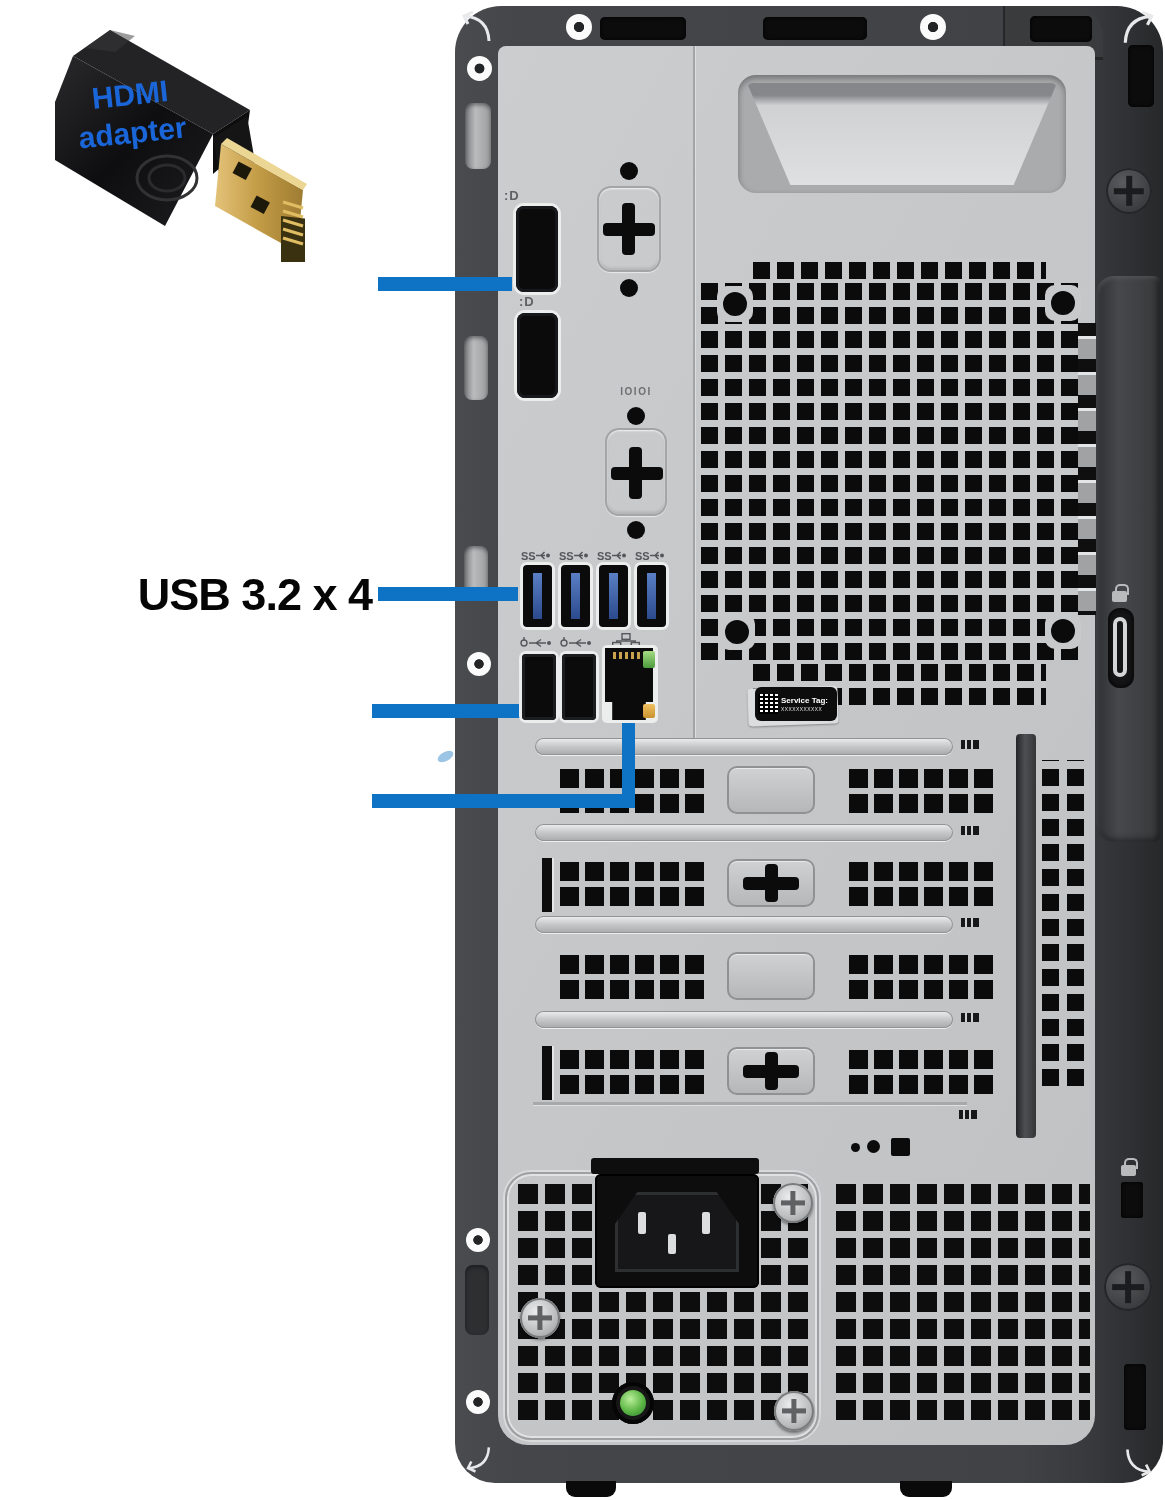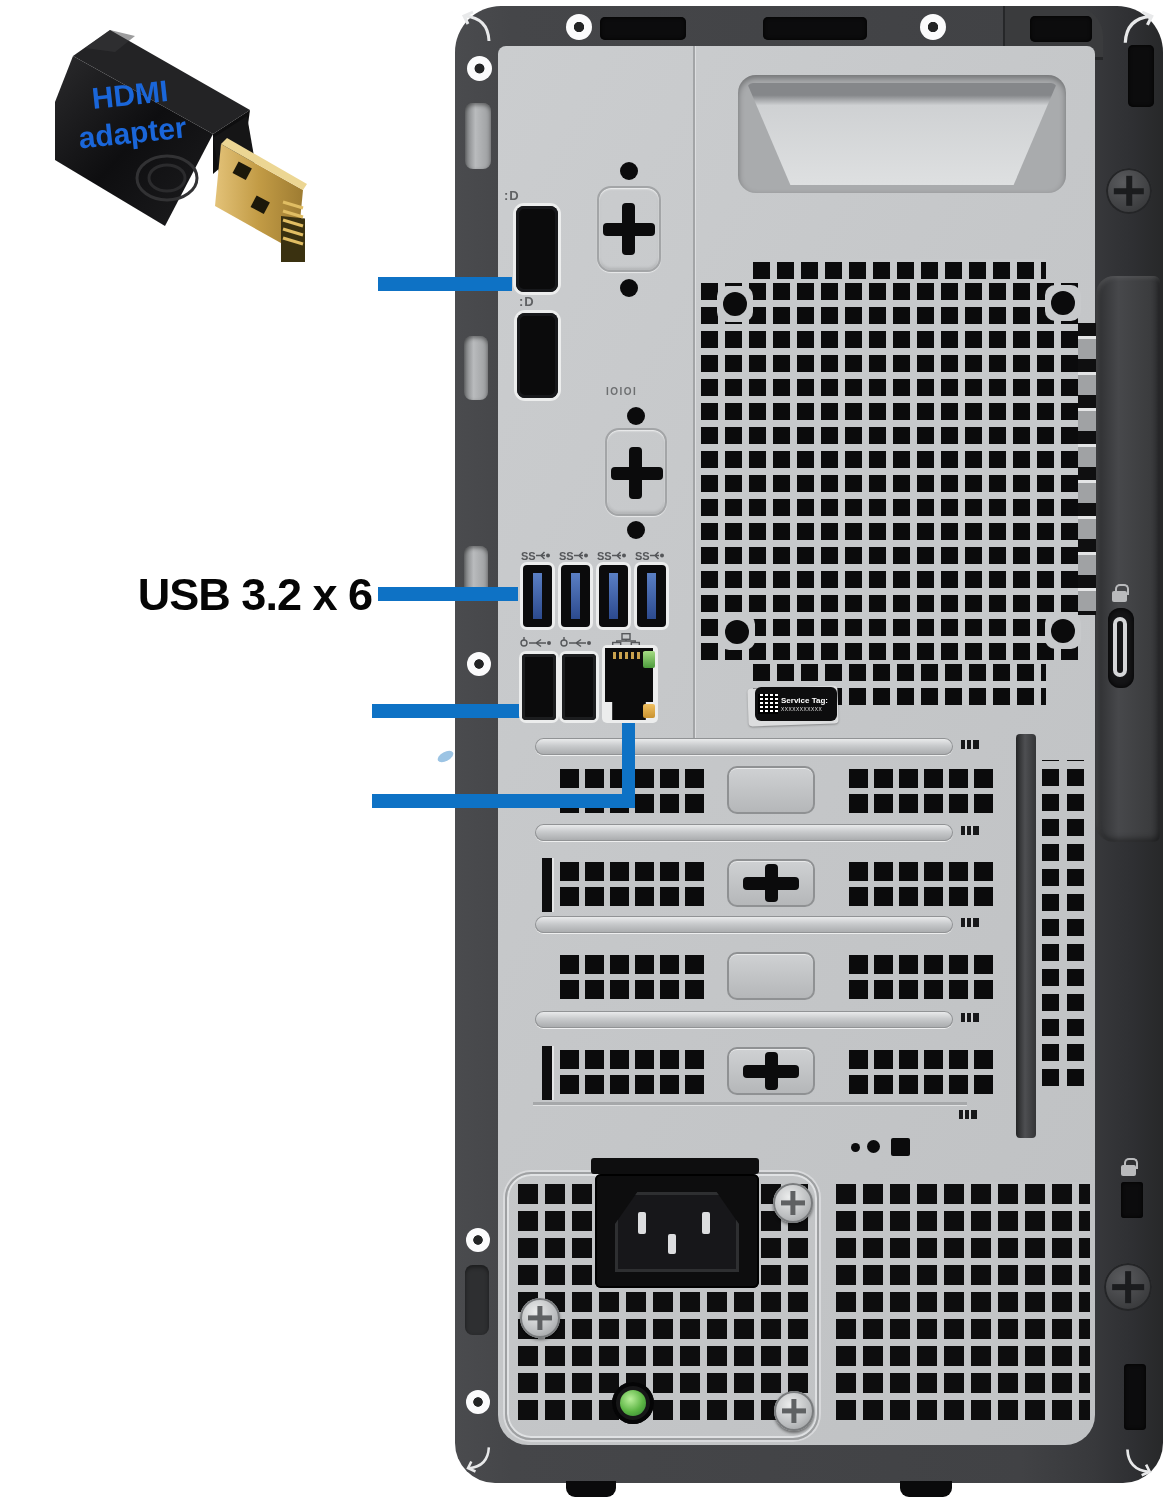--- a/index.html
+++ b/index.html
@@ -29,21 +29,21 @@
 .bar{position:absolute;background:var(--black);border-radius:4px}
 .tab{position:absolute;background:linear-gradient(180deg,#cfd1d3,#b5b7b9);border:2px solid #8f9193;border-radius:10px;box-shadow:inset 0 1px 0 #e8e9ea}
 .padlock{position:absolute;width:15px;height:11px;background:#b9babc;border-radius:2px}
 .padlock::before{content:"";position:absolute;left:2.5px;top:-7px;width:10px;height:9px;border:2.5px solid #b9babc;border-bottom:none;border-radius:5px 5px 0 0}
 .led{position:absolute;border-radius:2px}
 .slot-blk{position:absolute;background:#0c0c0d;border-radius:5px;box-shadow:inset 0 0 4px #000}
 .recess-slot{position:absolute;background:linear-gradient(90deg,#77797b,#b9bbbd 40%,#9a9c9e);border-radius:8px;box-shadow:inset 0 2px 4px rgba(0,0,0,.45)}
 .iconrow{position:absolute}
 .adapter-text{position:absolute;font-weight:bold;font-size:30px;text-align:center;transform:rotate(-6deg);color:#1a66d9}
 .dpicon{position:absolute;font-size:13px;font-weight:bold;color:#606264;letter-spacing:1px}
-.srltxt{position:absolute;font-size:10px;font-weight:bold;color:#6d6f71;letter-spacing:1.5px;}
+.srltxt{position:absolute;font-size:10px;font-weight:bold;color:#6d6f71;letter-spacing:1.5px;text-align:center}
 </style>
 </head>
 <body>
 
 <div id="scene">
 
   <div class="abs" style="left:455px;top:6px;width:708px;height:1477px;border-radius:46px 46px 40px 40px;
               background:linear-gradient(90deg,#4a4b4e 0,#454649 8%,#414245 80%,#38393c 90%,#2e2f32 96%,#272829 100%);"></div>
 
   <svg class="abs" style="left:459px;top:9px;transform:scaleX(-1)" width="34" height="36" viewBox="0 0 34 36">
@@ -313,15 +313,15 @@
       <line x1="268" y1="208" x2="288" y2="214"></line>
         <line x1="268" y1="217" x2="288" y2="223"></line>
       <line x1="268" y1="226" x2="288" y2="232"></line>
     </g>
     <rect x="220" y="152" width="15" height="13" fill="#1c180a" transform="rotate(28 227 158)"></rect>
     <rect x="238" y="186" width="15" height="13" fill="#1c180a" transform="rotate(28 245 192)"></rect>
   </svg>
   <div class="adapter-text" style="left:55px;top:78px;width:150px">HDMI</div>
   <div class="adapter-text" style="left:45px;top:116px;width:175px">adapter</div>
 
-  <div class="callout" style="top:569px">USB 3.2 x 6</div>
+  <div class="callout" style="top:569px">USB 3.2 x 4</div>
 
 </div>
 
 </body></html>

